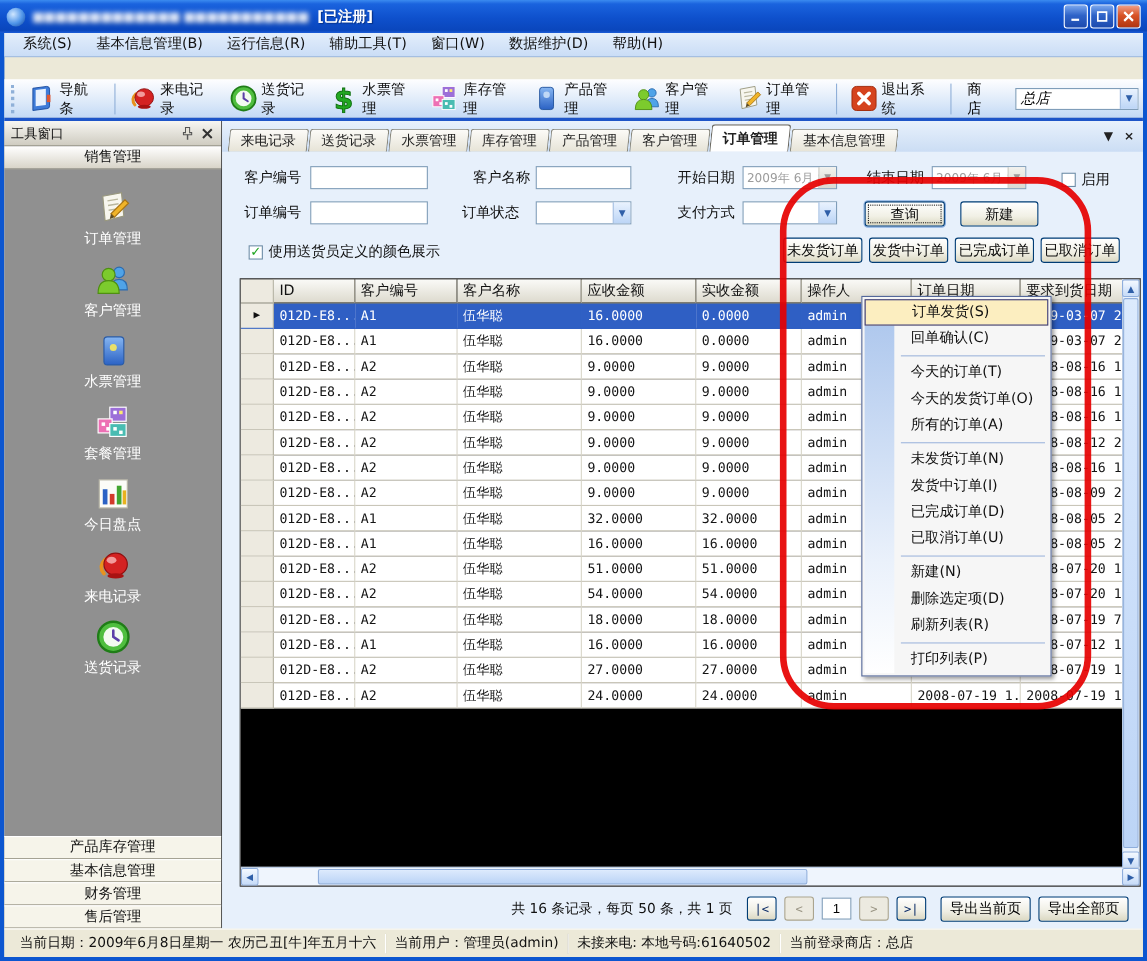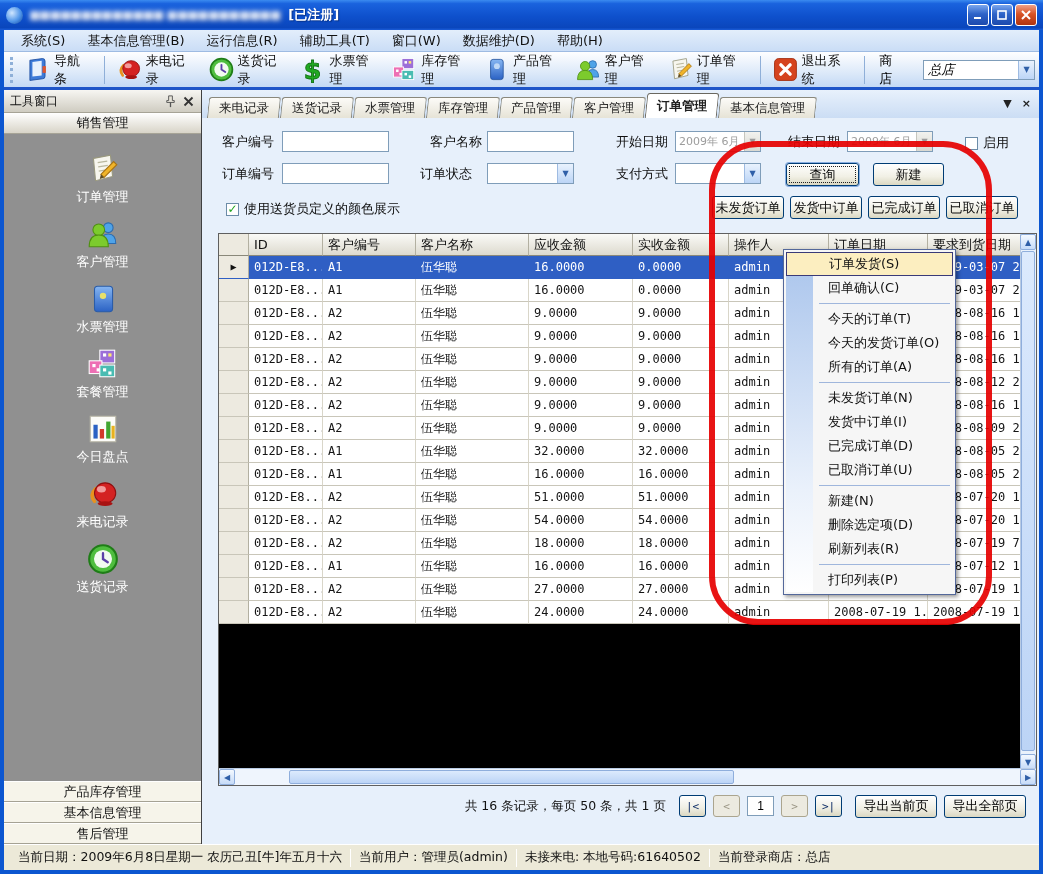--- a/index.html
+++ b/index.html
@@ -23,21 +23,21 @@
 
   
   .app-body { position:absolute; top:30px; left:4px; right:4px; bottom:4px; background:#ECE9D8;
     display:flex; flex-direction:column; }
 
   .menubar { height:22px; background:linear-gradient(180deg,#E3EEFB,#CADDF6); border-bottom:1px solid #9EBBE2;
     display:flex; align-items:center; padding-left:6px; }
   .menu-item { padding:0 11px; line-height:21px; color:#111; cursor:default; }
 
   .toolbar { height:38px; background:linear-gradient(180deg,#FEFEFF,#DCE9F9 60%,#C3D9F5);
-    border-bottom:3px solid #1E55C8; display:flex; align-items:center; padding:0 4px; }
+    border-bottom:3px solid #1E55C8; display:flex; align-items:center; padding:0 4px;margin-top:20px; }
   .tb-grip { width:4px; height:26px; border-left:3px dotted #8FB0D8; margin:0 5px 0 2px; }
   .tb-btn { display:flex; align-items:center; gap:3px; padding:2px 5px; border-radius:3px; color:#101010; }
   .tb-btn svg { width:27px; height:27px; }
   .tb-sep { width:1px; height:28px; background:#8FAFD8; margin:0 6px; }
   .shop-box { display:flex; align-items:center; gap:18px; margin-left:8px;}
   .shop-select { width:112px; height:20px; background:#fff; border:1px solid #7F9DB9; display:flex; align-items:center; }
   .shop-select .val { flex:1; padding-left:4px; font-size:13px;font-style:italic; }
   .combo-arrow { width:16px; height:100%; background:linear-gradient(180deg,#E9F2FE,#BCD5F6); border-left:1px solid #9EBBE2;
     display:flex; align-items:center; justify-content:center; font-size:8px; color:#2F5FA8; }
 
@@ -377,20 +377,21 @@
           <div class="side-item">
             <svg>
                 <use href="#i-clock"></use>
               </svg>
             <span class="lbl">送货记录</span>
           </div>
         </div>
         <div class="side-groups">
             <div class="side-group-btn">产品库存管理</div>
             <div class="side-group-btn">基本信息管理</div>
+            <div class="side-group-btn">财务管理</div>
             <div class="side-group-btn">售后管理</div>
           </div>
       </div>
 
       <div class="content">
         <div class="tabbar">
           <div class="tabs" style="display:flex;align-items:flex-end;">
               <div class="tab"><span>来电记录</span></div>
               <div class="tab"><span>送货记录</span></div>
               <div class="tab"><span>水票管理</span></div>

